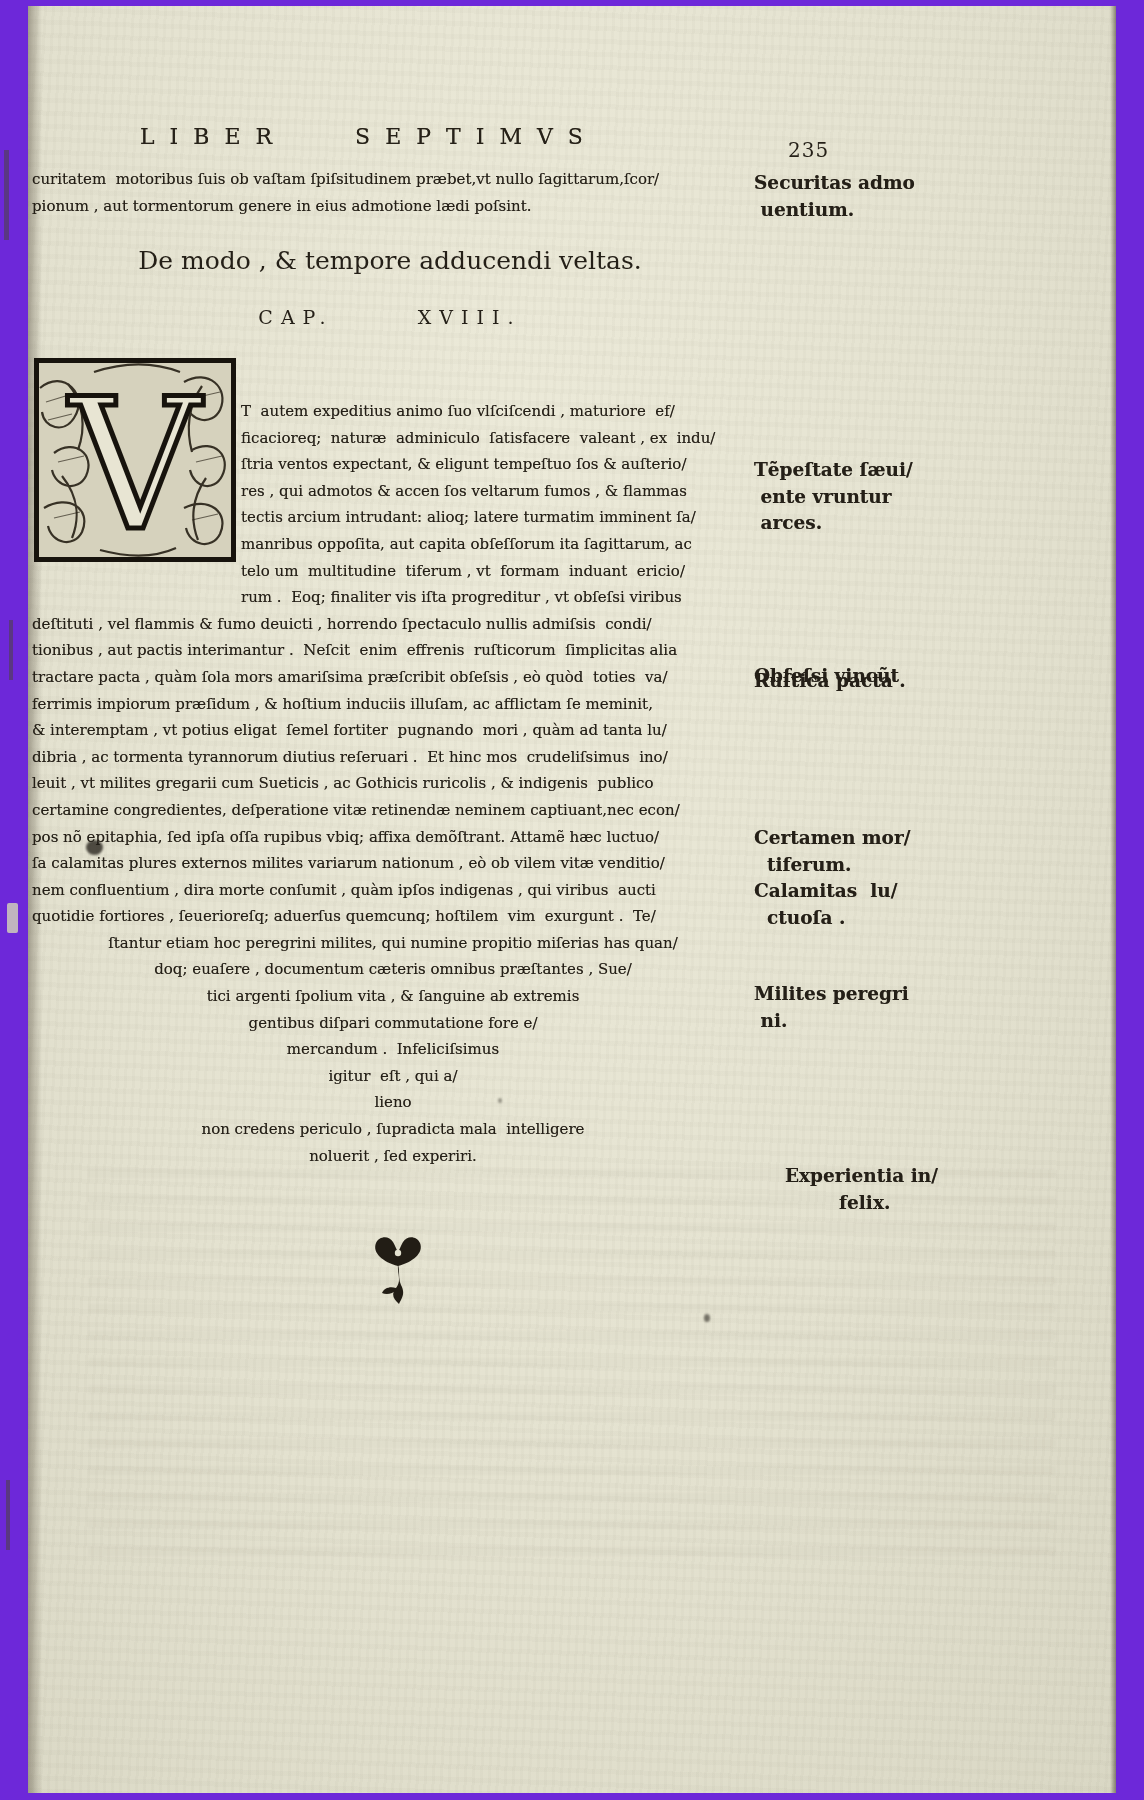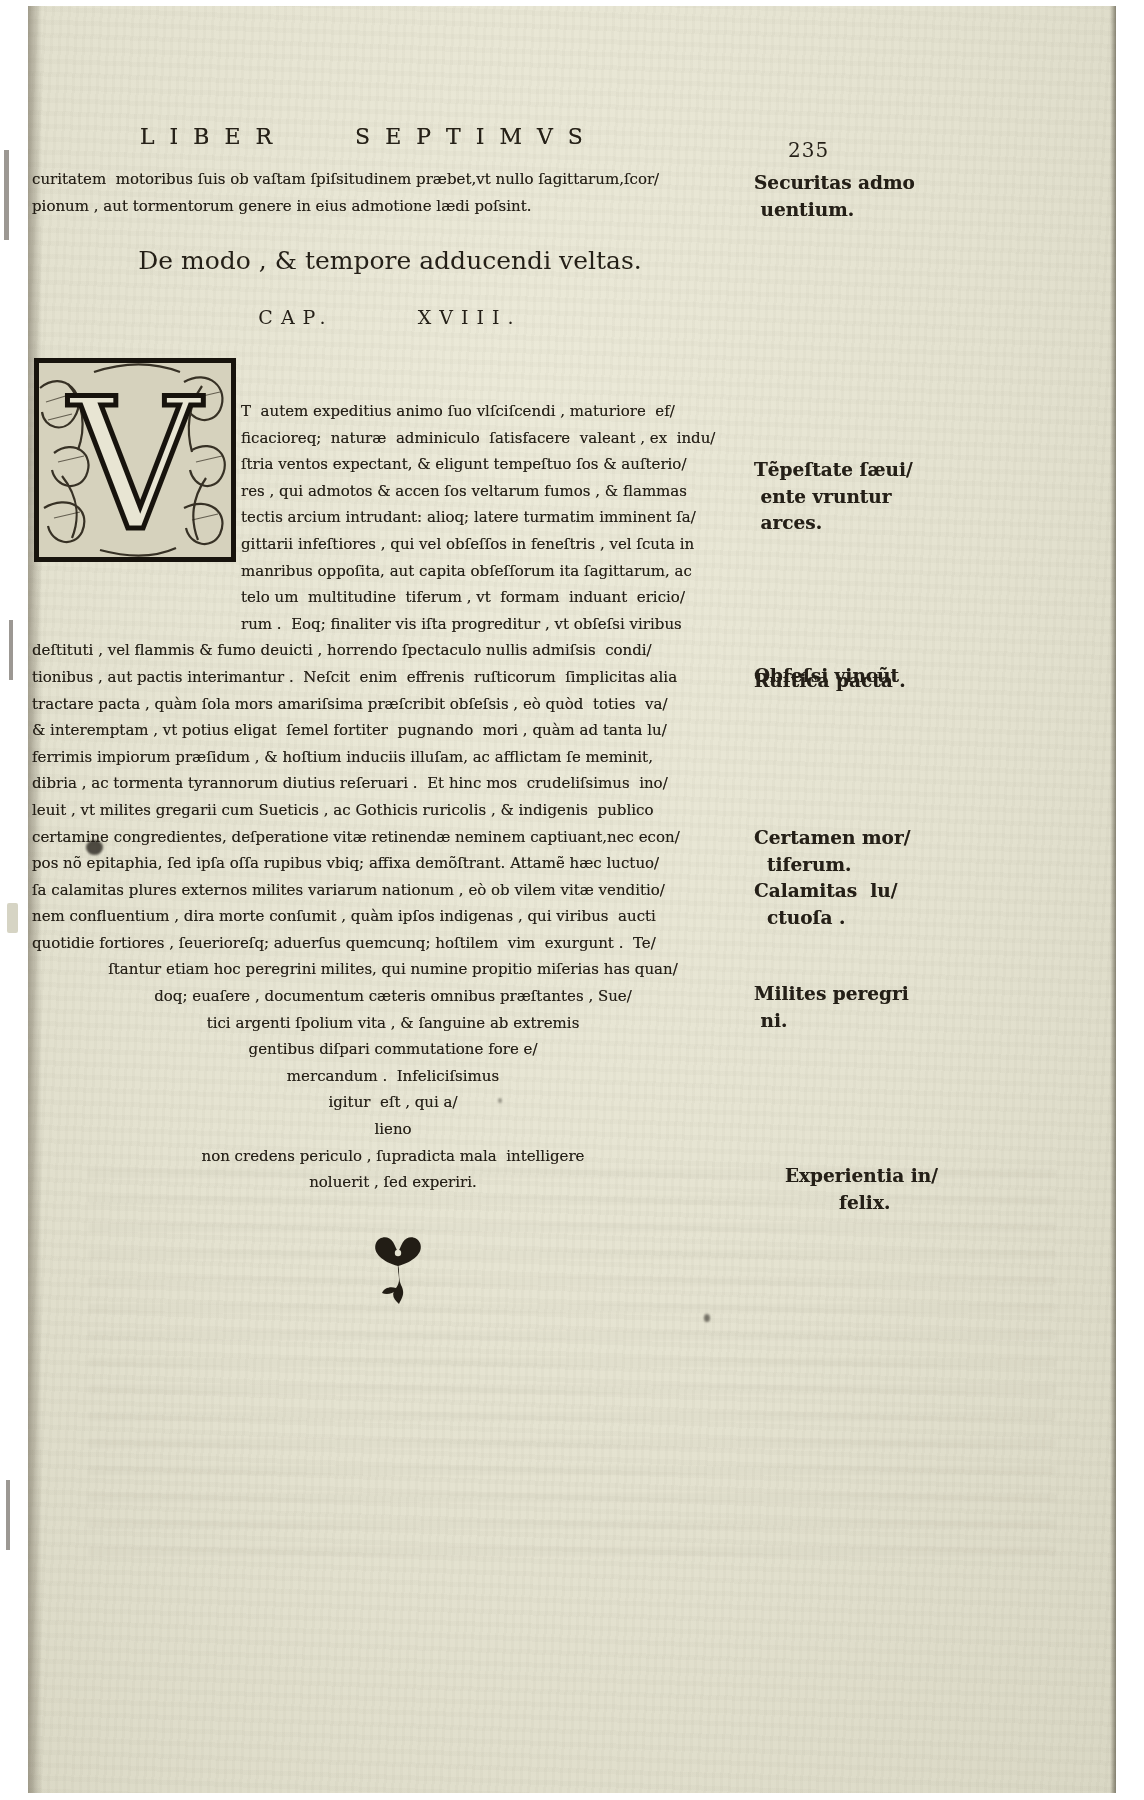--- a/index.html
+++ b/index.html
@@ -1,19 +1,19 @@
 <!DOCTYPE html>
 <html><head>
 <meta charset="utf-8">
 <style>
   html,body{margin:0;padding:0;background:#0a0a09;}
   body{width:1144px;height:1800px;position:relative;overflow:hidden;
        font-family:"DejaVu Serif", serif;}
   
-  .photo{position:absolute;inset:0;background:#ffffff;}
+  .photo{position:absolute;inset:0;background:#6d28d9;}
   .edge-mark{position:absolute;background:#4a443a;opacity:.55;}
   .edge-chip{position:absolute;background:#cfccba;opacity:.85;border-radius:2px;}
   
   .page{position:absolute;left:28px;top:6px;width:1088px;height:1787px;
         background:radial-gradient(ellipse at 45% 28%, #ecead9 0%, #e4e2d0 55%, #d9d7c4 100%);
         color:#241f17;}
   .page::before{content:"";position:absolute;left:0;top:0;bottom:0;width:14px;
         background:linear-gradient(90deg, rgba(45,35,22,.35), rgba(45,35,22,0));}
   .page::after{content:"";position:absolute;right:0;top:0;bottom:0;width:6px;
         background:linear-gradient(90deg, rgba(60,55,40,0), rgba(60,55,40,.55));}
@@ -99,32 +99,31 @@
     </div>
 
     <div class="body-block">
       <div class="lines-indented">
 
       <div class="tl">T  autem expeditius animo ſuo vlſciſcendi , maturiore  ef/</div>
           <div class="tl">ficacioreq;  naturæ  adminiculo  ſatisfacere  valeant , ex  indu/</div>
           <div class="tl">ſtria ventos expectant, &amp; eligunt tempeſtuo ſos &amp; auſterio/</div>
           <div class="tl">res , qui admotos &amp; accen ſos veltarum fumos , &amp; flammas</div>
           <div class="tl">tectis arcium intrudant: alioq; latere turmatim imminent ſa/</div>
-          <div class="tl">gittarii infeſtiores , qui vel obſeſſos in feneſtris , vel ſcuta in</div>
           <div class="tl">manribus oppoſita, aut capita obſeſſorum ita ſagittarum, ac</div>
           <div class="tl">telo um  multitudine  tiferum , vt  formam  induant  ericio/</div>
           <div class="tl">rum .  Eoq; finaliter vis iſta progreditur , vt obſeſsi viribus</div>
         </div>
       <div class="lines-full">
 
       <div class="tl">deſtituti , vel flammis &amp; fumo deuicti , horrendo ſpectaculo nullis admiſsis  condi/</div>
           <div class="tl">tionibus , aut pactis interimantur .  Neſcit  enim  effrenis  ruſticorum  ſimplicitas alia</div>
           <div class="tl">tractare pacta , quàm ſola mors amariſsima præſcribit obſeſsis , eò quòd  toties  va/</div>
+          <div class="tl">ferrimis impiorum præſidum , &amp; hoſtium induciis illuſam, ac afflictam ſe meminit,</div>
           <div class="tl">&amp; interemptam , vt potius eligat  ſemel fortiter  pugnando  mori , quàm ad tanta lu/</div>
-          <div class="tl">ferrimis impiorum præſidum , &amp; hoſtium induciis illuſam, ac afflictam ſe meminit,</div>
           <div class="tl">dibria , ac tormenta tyrannorum diutius reſeruari .  Et hinc mos  crudeliſsimus  ino/</div>
           <div class="tl">leuit , vt milites gregarii cum Sueticis , ac Gothicis ruricolis , &amp; indigenis  publico</div>
           <div class="tl">certamine congredientes, deſperatione vitæ retinendæ neminem captiuant,nec econ/</div>
           <div class="tl">pos nõ epitaphia, ſed ipſa oſſa rupibus vbiq; affixa demõſtrant. Attamẽ hæc luctuo/</div>
           <div class="tl">ſa calamitas plures externos milites variarum nationum , eò ob vilem vitæ venditio/</div>
           <div class="tl">nem confluentium , dira morte conſumit , quàm ipſos indigenas , qui viribus  aucti</div>
           <div class="tl">quotidie fortiores , ſeuerioreſq; aduerſus quemcunq; hoſtilem  vim  exurgunt .  Te/</div>
         </div>
       <div class="lines-tail">
 

